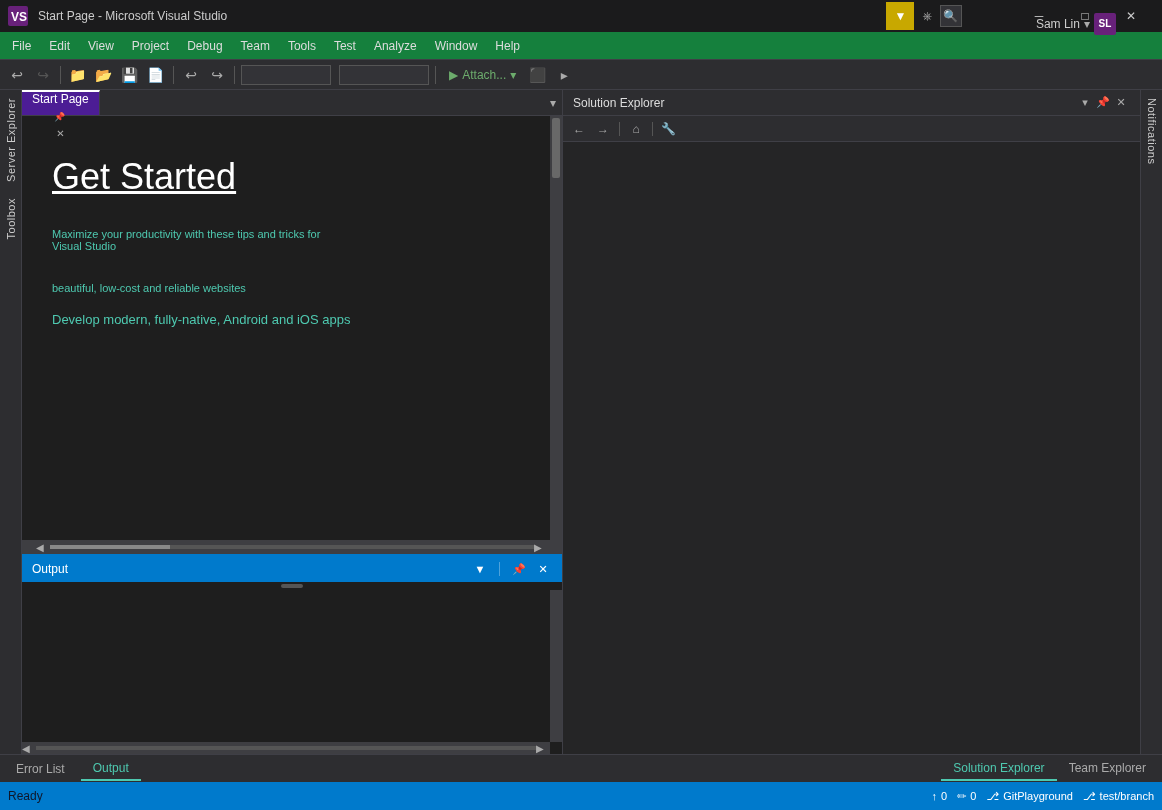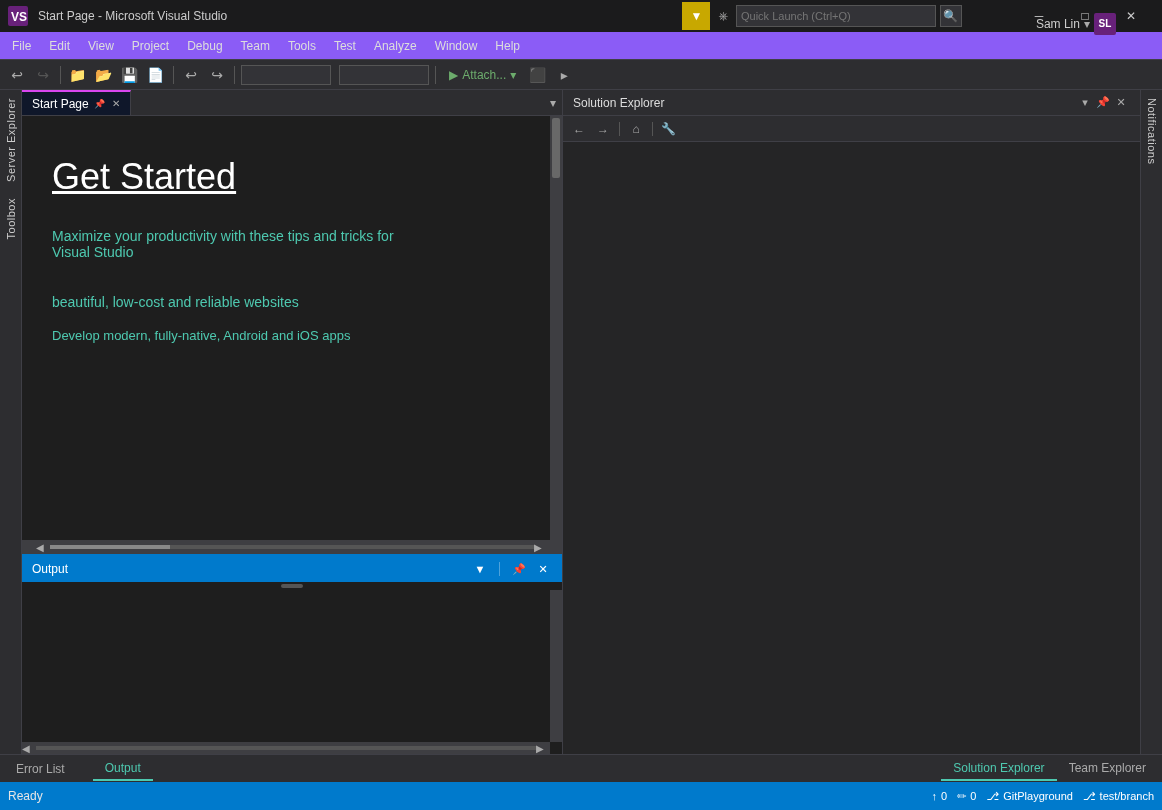--- a/index.html
+++ b/index.html
@@ -84,21 +84,21 @@
       border: 1px solid #555;
       display: flex;
       align-items: center;
       justify-content: center;
       color: #aaa;
     }
 
     
     #menu-bar {
       height: 28px;
-      background: #8b5cf6;
+      background: #15803d;
       border-bottom: 1px solid #3f3f46;
       display: flex;
       align-items: center;
       padding: 0 4px;
       gap: 2px;
     }
     .menu-item {
       padding: 4px 8px;
       color: #ddd;
       font-size: 12px;
@@ -200,23 +200,24 @@
       align-items: center;
       padding: 0 10px;
       background: #2d2d30;
       border-right: 1px solid #3f3f46;
       color: #ccc;
       font-size: 12px;
       cursor: pointer;
       gap: 6px;
     }
     .tab.active {
-      background: #0f172a;
-      border-top: 2px solid #d946ef;
+      background: #4c1d95;
+      border-top: 2px solid #ffffff;
       color: #fff;
+      flex-direction: column;
     }
     .tab-close {
       font-size: 10px;
       color: #aaa;
       cursor: pointer;
     }
     #tab-dropdown {
       margin-left: auto;
       display: flex;
       align-items: center;
@@ -235,21 +236,21 @@
       display: block;
       color: #4ec9b0;
       font-size: 13px;
       margin-bottom: 18px;
       cursor: pointer;
       text-decoration: none;
     }
     .sp-link-multi {
       display: block;
       color: #4ec9b0;
-      font-size: 14px;
+      font-size: 11px;
       margin-bottom: 18px;
       cursor: pointer;
     }
 
     
     #output-panel {
       height: 200px;
       background: #1e1e1e;
       border-top: 2px solid #007acc;
       display: flex;
@@ -380,21 +381,21 @@
     }
 
     
     #bottom-tab-bar {
       height: 28px;
       background: #2d2d30;
       border-top: 1px solid #3f3f46;
       display: flex;
       align-items: center;
       padding: 0 4px;
-      gap: 16px;
+      gap: 4px;
     }
     .bottom-tab {
       padding: 4px 12px;
       font-size: 12px;
       color: #aaa;
       cursor: pointer;
       border: none;
       background: transparent;
     }
     .bottom-tab.active {
@@ -412,21 +413,21 @@
       gap: 8px;
     }
     #status-left {
       display: flex;
       align-items: center;
       gap: 6px;
       flex: 1;
     }
     #status-ready {
       font-size: 12px;
-      color: #e5e5e5;
+      color: #0f172a;
     }
     #status-right {
       display: flex;
       align-items: center;
       gap: 10px;
     }
     .status-item {
       display: flex;
       align-items: center;
       gap: 4px;
@@ -531,21 +532,20 @@
       <text x="3" y="15" fill="#fff" font-size="12" font-weight="bold">VS</text>
     </svg>
   </div>
   <span id="title-text">Start Page - Microsoft Visual Studio</span>
 
   <div id="quick-launch-area">
     <div id="filter-icon-btn">
       <span>▼</span>
     </div>
     <span style="color:#aaa;margin:0 4px;">⎈</span>
-    <input id="quick-launch-input" type="text" style="width: 200px; height: 22px; background: rgb(51, 51, 55); border: 1px solid rgb(85, 85, 85); color: rgb(204, 204, 204); padding: 0px 4px; font-size: 11px;" placeholder="Quick Launch (Ctrl+Q)">
     <div id="search-btn" style="width:22px;height:22px;background:#333337;border:1px solid #555;display:flex;align-items:center;justify-content:center;color:#aaa;">🔍</div>
   </div>
 
   <div id="user-area">
     <span id="user-name">Sam Lin</span>
     <span style="color:#aaa;">▾</span>
     <div id="user-avatar">SL</div>
   </div>
 
   <div id="title-controls">

